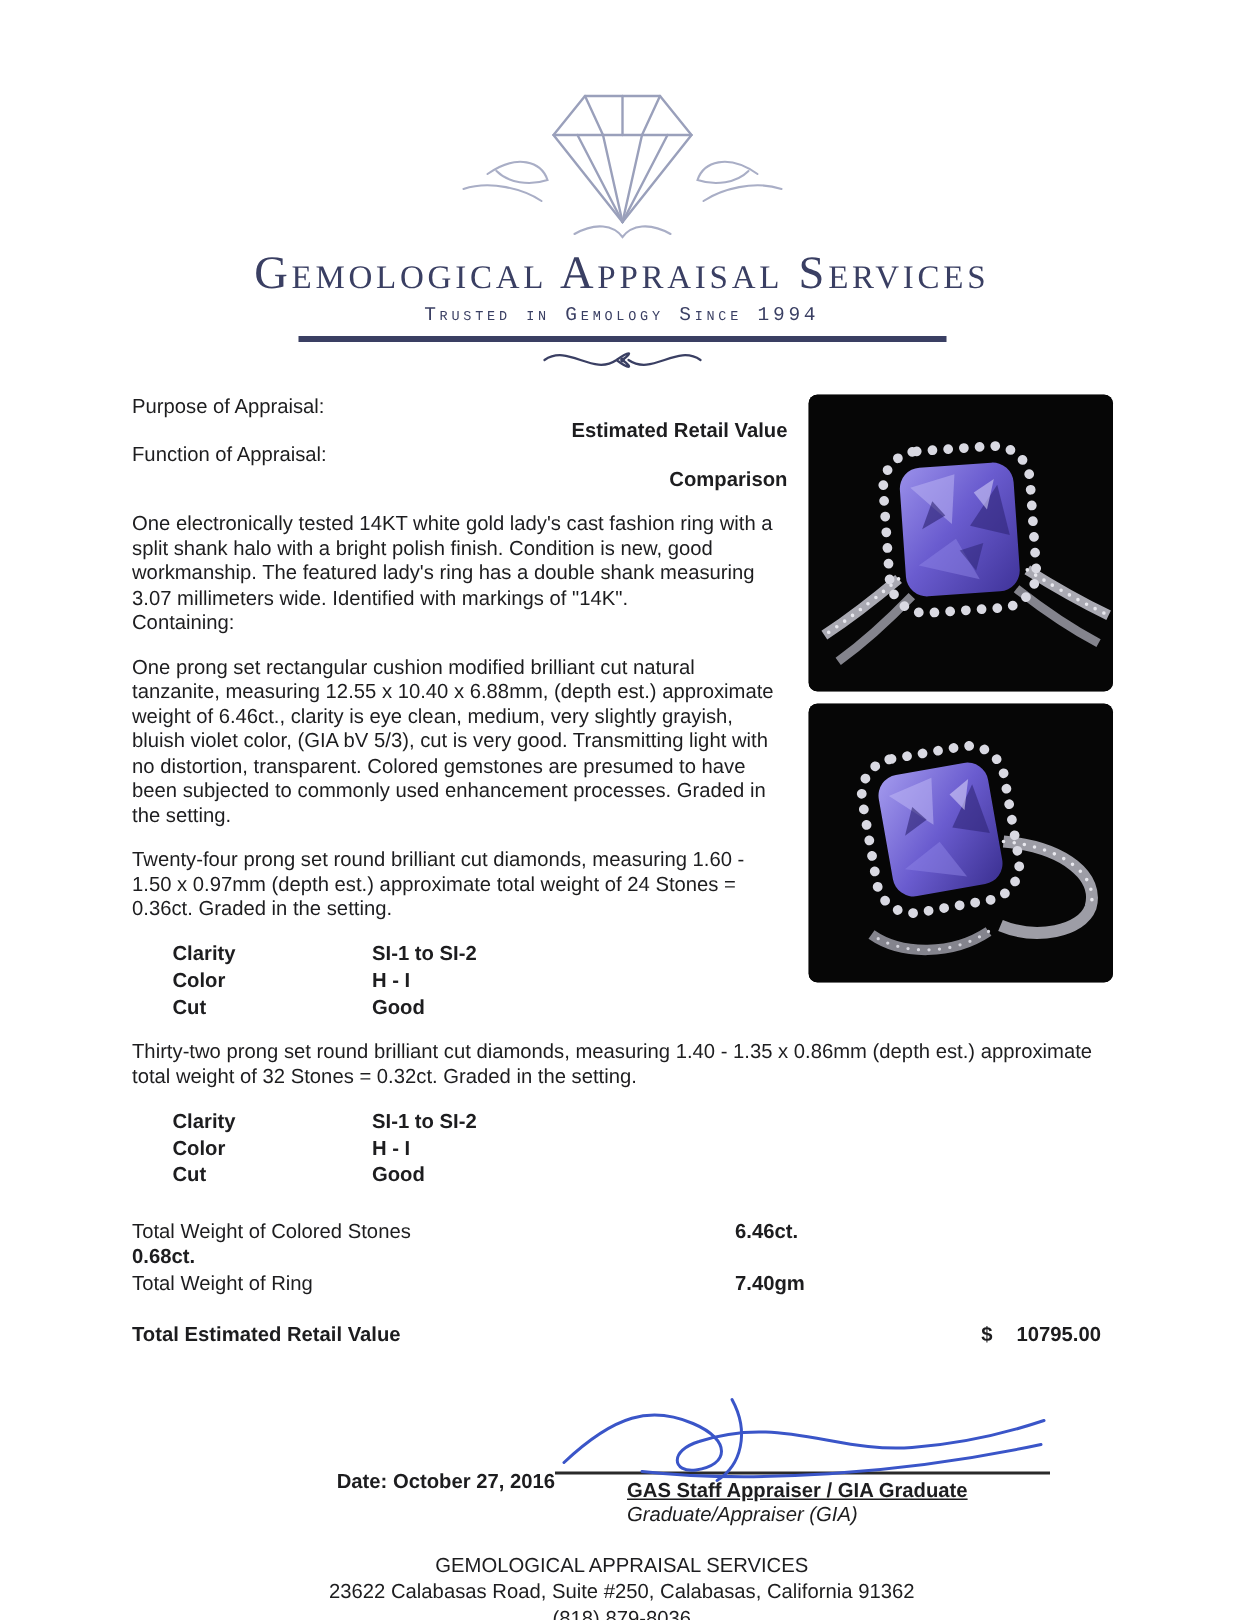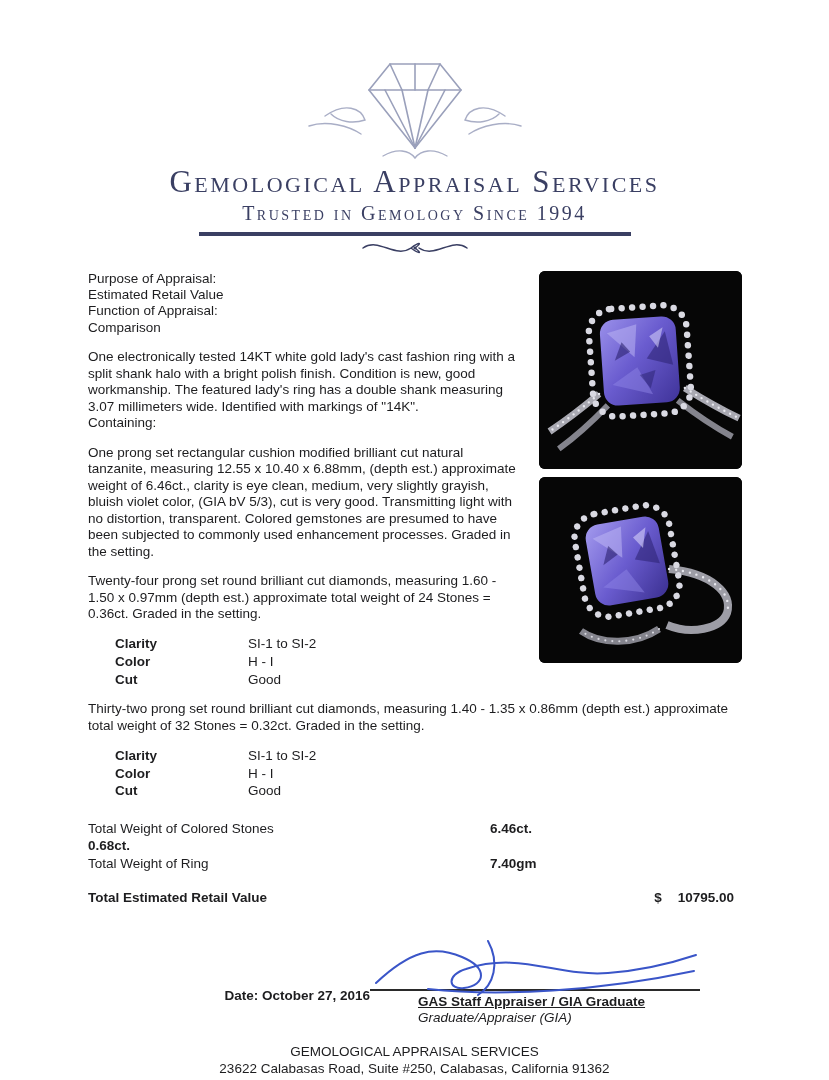--- a/index.html
+++ b/index.html
@@ -22,44 +22,44 @@
   .cert-title{
     font-family:"Liberation Serif", serif;
     font-variant:small-caps;
     font-weight:400;
     font-size:31px;
     letter-spacing:2.5px;
     color:var(--navy);
     line-height:1.05;
   }
   .cert-tagline{
-    font-family:Liberation Serif, serif;
+    font-family:Liberation Mono, monospace;
     font-variant:small-caps;
-    font-size:20px;
+    font-size:13px;
     letter-spacing:2.5px;
     color:var(--navy);
     margin-top:3px;
   }
   .rule{width:432px;height:4px;background:var(--navy);margin:7px auto 1px auto;}
   .ornament{height:22px;}
   
   .doc-body{padding:0 87px 0 88px;margin-top:12px;font-size:13.5px;line-height:1.22;}
   .photos{float:right;width:203px;margin-left:14px;margin-top:0;}
   .photo{background:var(--photo-bg);border-radius:6px;overflow:hidden;margin-bottom:8px;}
   .photo svg{display:block;}
   .meta-row{display:flex;flex-direction:column;}
   .meta-label{width:160px;}
-  .meta-value{font-weight:normal;}
+  .meta-value{font-weight:bold;text-align:right;}
   p.para{margin-top:13px;}
   p.containing{margin-top:0;}
   p.full{clear:right;}
   .grade-table{margin:13px 0 13px 27px;}
   .grade-row{display:flex;line-height:1.3;}
   .grade-label{width:133px;font-weight:bold;}
-  .grade-value{font-weight:normal;}
+  .grade-value{font-weight:bold;}
   .totals{margin-top:20px;}
   .total-row{display:flex;line-height:1.3;}
   .total-label{width:402px;}
   .total-value{font-weight:bold;}
   .retail-row{display:flex;margin-top:18px;font-weight:bold;}
   .retail-label{flex:0 0 auto;}
   .retail-spacer{flex:1;}
   .retail-currency{margin-right:16px;}
   .retail-amount{margin-right:8px;}
   

